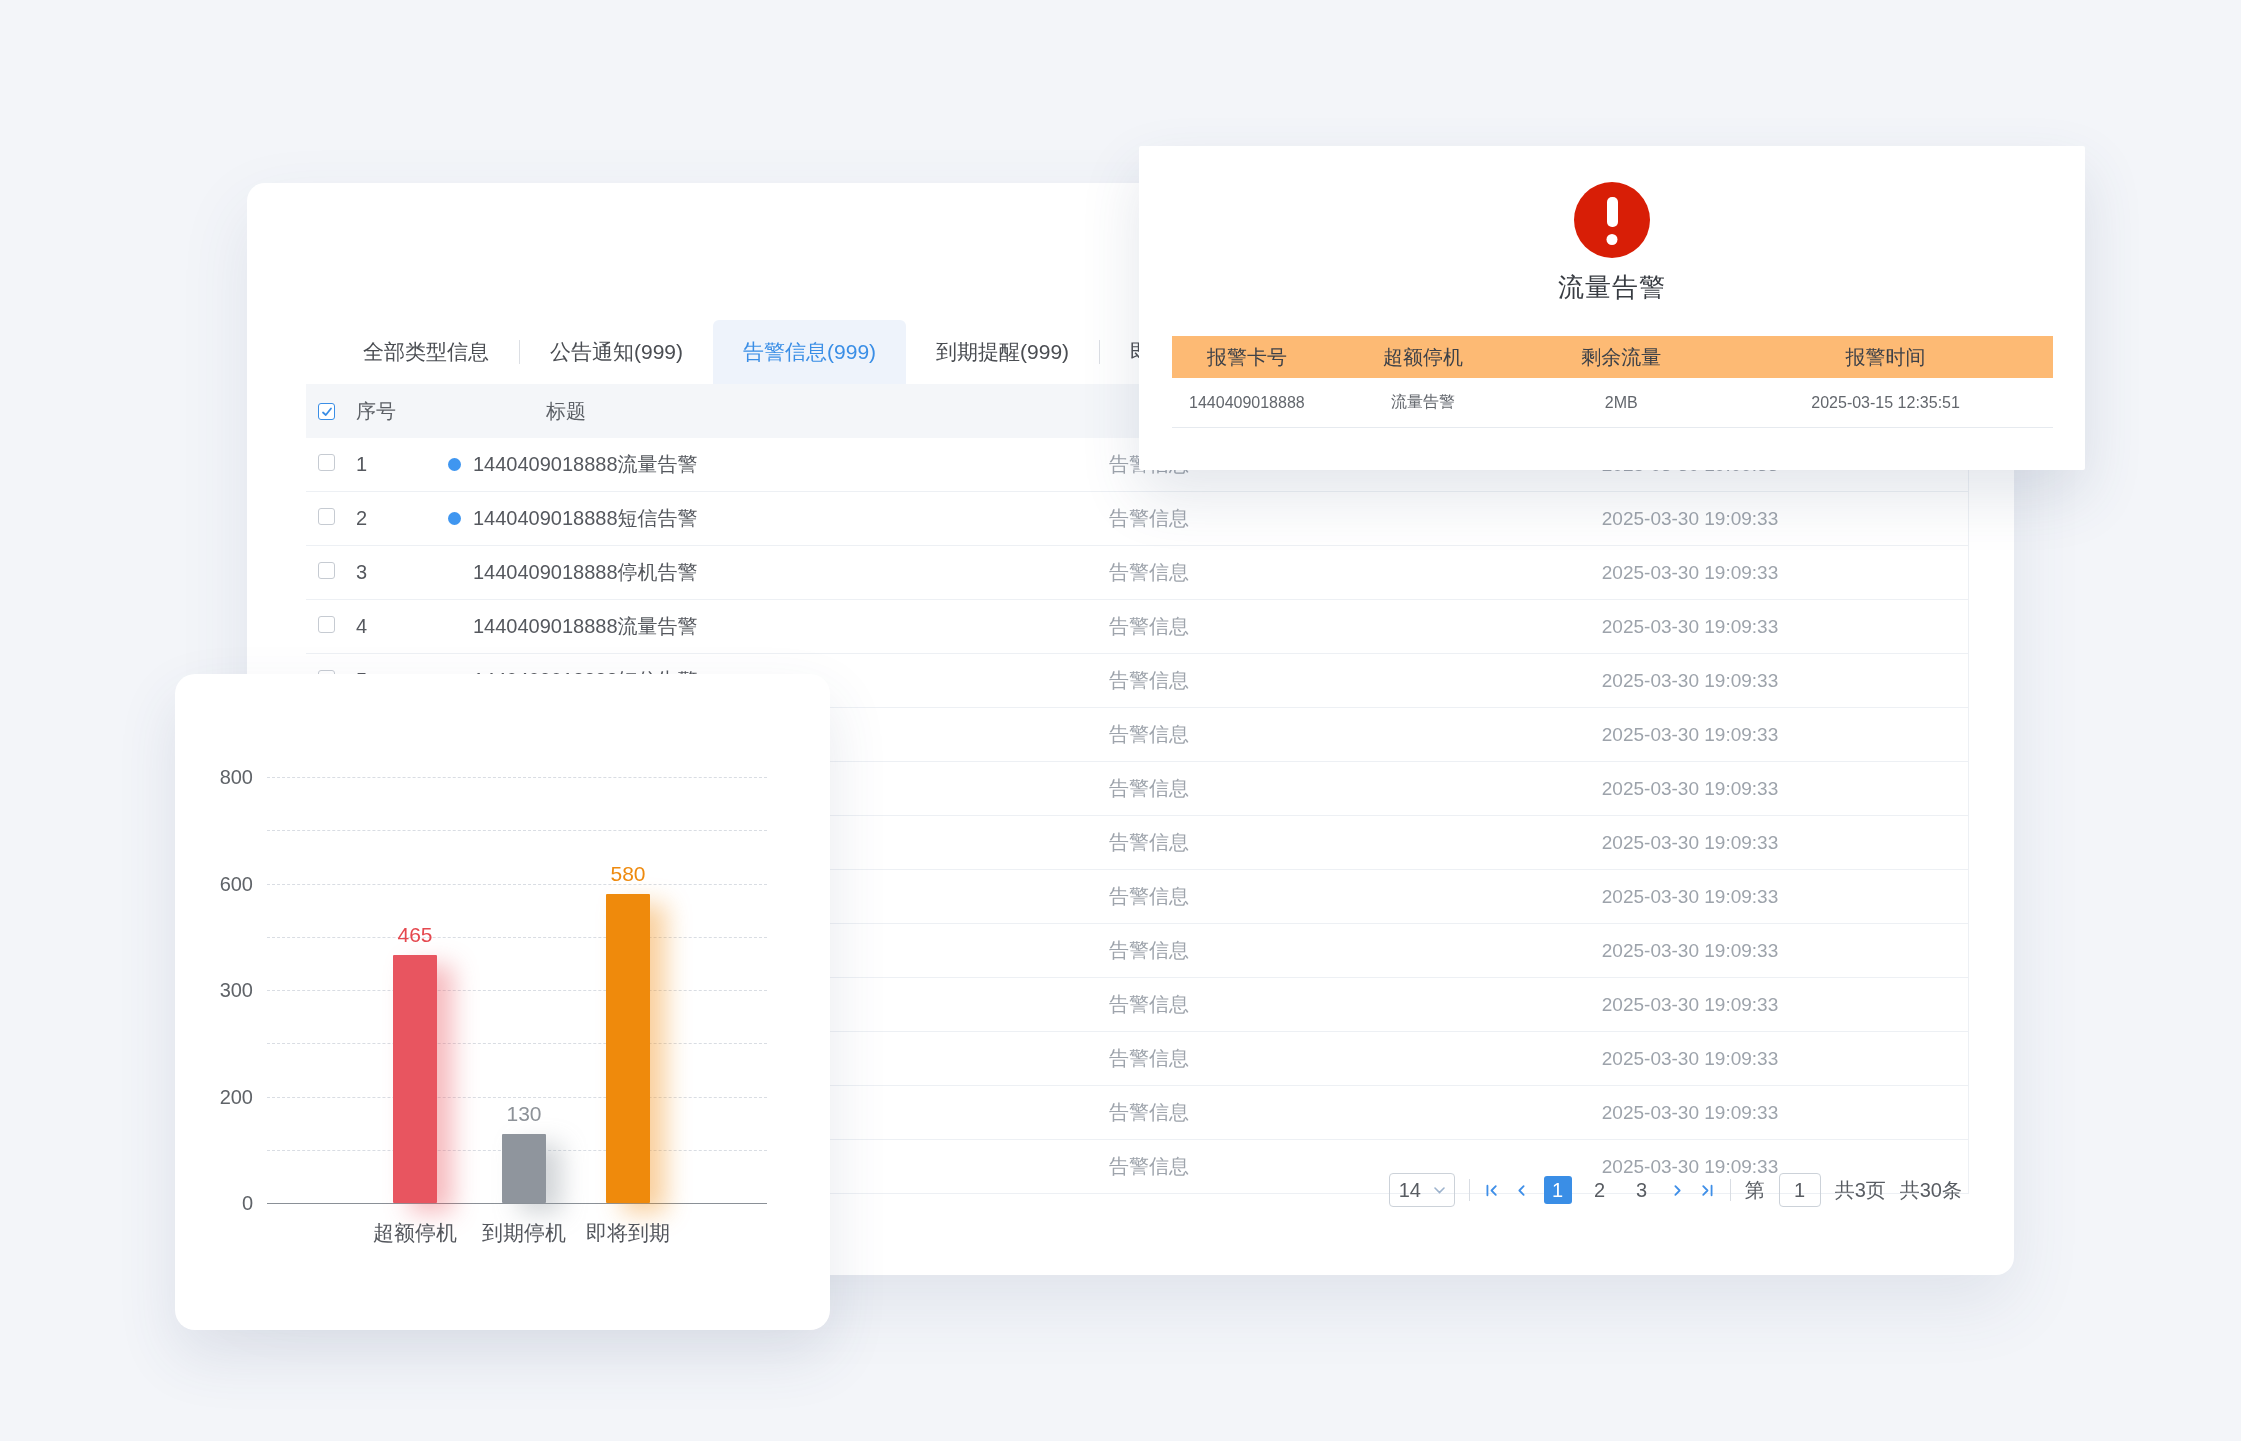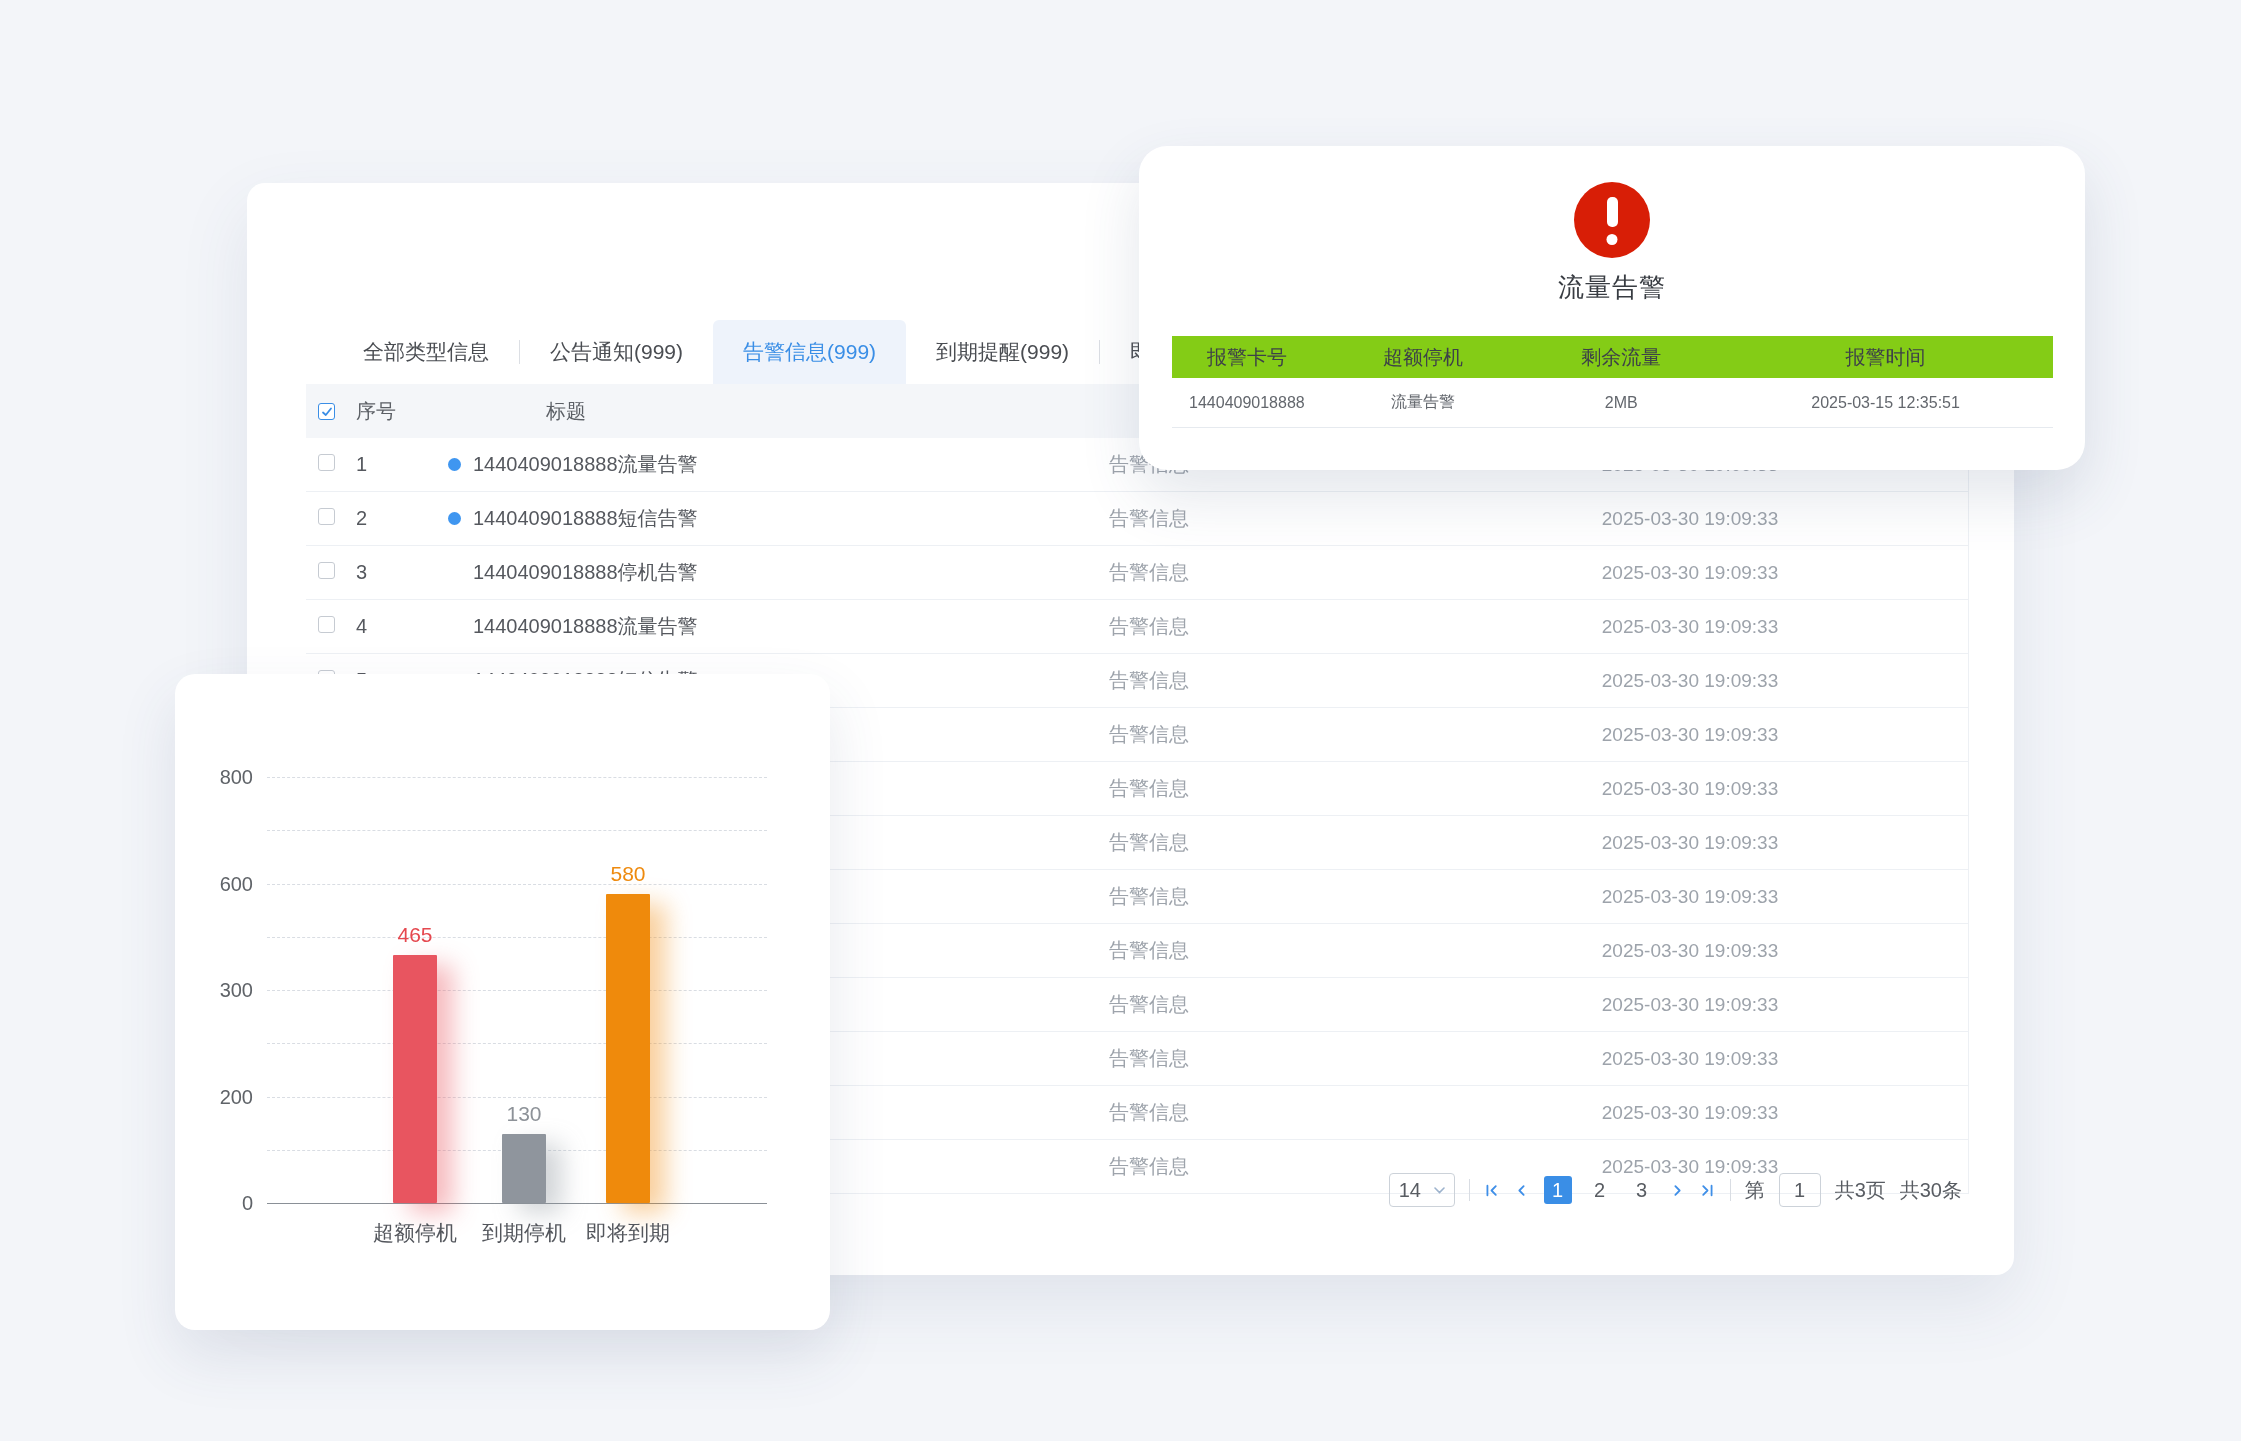--- a/index.html
+++ b/index.html
@@ -60,30 +60,30 @@
   .picon { width:16px; height:16px; display:inline-flex; align-items:center; justify-content:center; cursor:pointer; }
   #pages { display:flex; gap:14px; align-items:center; }
   .page { min-width:28px; height:28px; display:inline-flex; align-items:center; justify-content:center;
     border-radius:3px; cursor:pointer; }
   .page.active { background:#3a8ee6; color:#fff; }
   .pinput { width:42px; height:34px; border:1px solid #ccd2d9; border-radius:4px;
     display:inline-flex; align-items:center; justify-content:center; }
 
   
   .popup { position:absolute; left:1139px; top:146px; width:946px; height:324px;
-    background:#fff; border-radius:28px; box-shadow:0 26px 60px rgba(55,75,115,.14); z-index:3; }
+    background:#fff; border-radius:2px; box-shadow:0 26px 60px rgba(55,75,115,.14); z-index:3; }
   .alert-icon { position:absolute; left:435px; top:36px; width:76px; height:76px;
     border-radius:50%; display:flex; align-items:center; justify-content:center; }
   .alert-bar { width:11px; height:30px; background:#fff; border-radius:5px; margin-bottom:16px; }
   .alert-dot { position:absolute; left:50%; transform:translateX(-50%); bottom:13px;
     width:11px; height:11px; background:#fff; border-radius:50%; }
   .popup-title { position:absolute; left:0; top:124px; width:100%; text-align:center;
     font-size:26px; color:#383c42; letter-spacing:1px; }
   .ptable { position:absolute; left:33px; top:190px; width:881px; }
-  .pthead { display:flex; height:42px; align-items:center; background:#84cc16;
+  .pthead { display:flex; height:42px; align-items:center; background:#fdba74;
     color:#3d4148; font-size:20px; }
   .ptrow { display:flex; height:50px; align-items:center; color:#63676d; font-size:16px;
     border-bottom:1px solid #e6eaef; }
   .pc1 { width:17%; text-align:center; } .pc2 { width:23%; text-align:center; }
   .pc3 { width:22%; text-align:center; } .pc4 { width:38%; text-align:center; }
 
   
   .chart-card { position:absolute; left:175px; top:674px; width:655px; height:656px;
     background:#fff; border-radius:20px; box-shadow:0 26px 60px rgba(55,75,115,.12); z-index:3; }
   .gridline { position:absolute; left:92px; width:500px; height:0;

